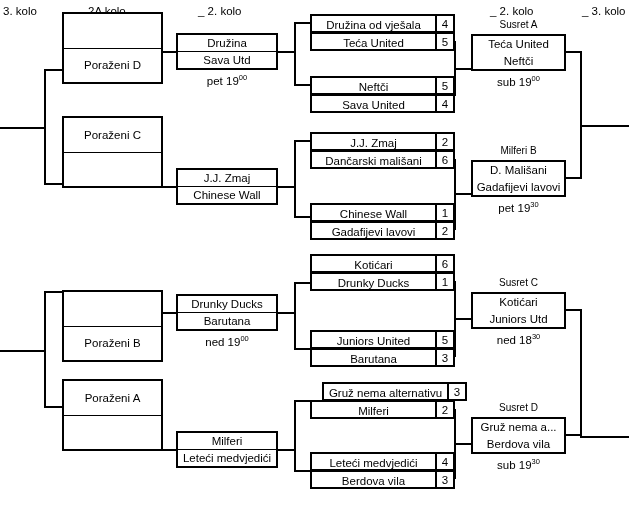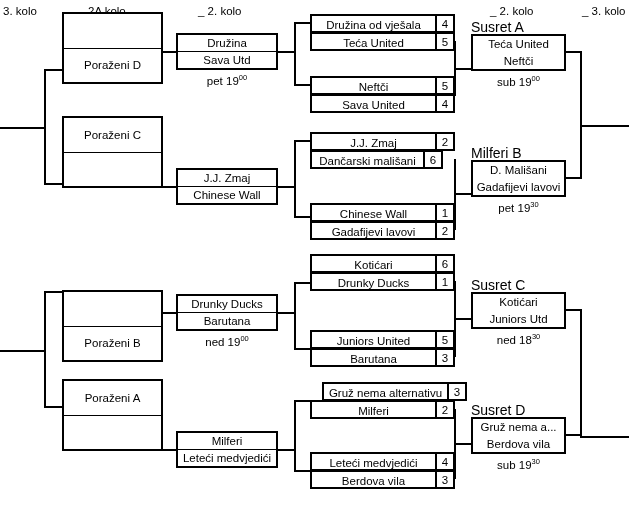--- a/index.html
+++ b/index.html
@@ -105,23 +105,23 @@
     font-size: 11.5px;
     white-space: nowrap;
     text-align: center;
   }
   .caption sup {
     font-size: 7.5px;
     vertical-align: super;
   }
   .susret-label {
     position: absolute;
-    font-size: 14px;
-    white-space: nowrap;
-    text-align: left;
+    font-size: 10px;
+    white-space: nowrap;
+    text-align: center;
   }
   
   .hline {
     position: absolute;
     height: 2px;
     background: #000;
   }
   .vline {
     position: absolute;
     width: 2px;
@@ -235,21 +235,21 @@
   </div>
   <div class="matchrow" style="left:310px; top:94px;  width:145px; height:19px;">
     <div class="team">Sava United</div>
     <div class="score">4</div>
   </div>
 
   <div class="matchrow" style="left:310px; top:132px; width:145px; height:19px;">
     <div class="team">J.J. Zmaj</div>
     <div class="score">2</div>
   </div>
-  <div class="matchrow" style="left:310px; top:150px; width:133px; height:19px;">
+  <div class="matchrow" style="left:310px; top:150px; width:145px; height:19px;">
     <div class="team">Dančarski mališani</div>
     <div class="score">6</div>
   </div>
 
   <div class="matchrow" style="left:310px; top:203px; width:145px; height:19px;">
     <div class="team">Chinese Wall</div>
     <div class="score">1</div>
   </div>
   <div class="matchrow" style="left:310px; top:221px; width:145px; height:19px;">
     <div class="team">Gadafijevi lavovi</div>

